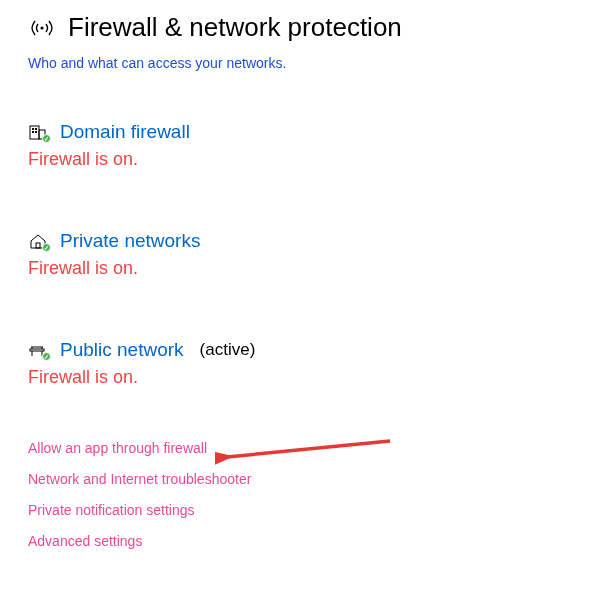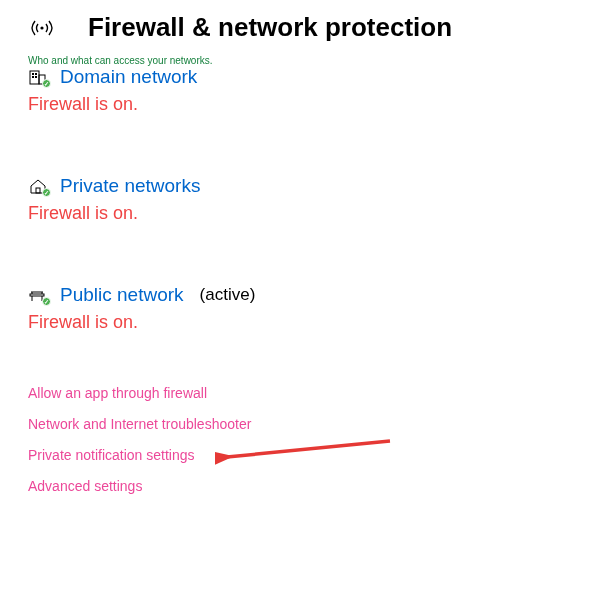--- a/index.html
+++ b/index.html
@@ -24,27 +24,27 @@
     }
     .antenna-icon {
       width: 28px;
       height: 24px;
       display: flex;
       align-items: center;
       justify-content: center;
     }
     .page-title {
       font-size: 26px;
-      font-weight: 700;
+      font-weight: 400;
       color: #000;
-      margin-left: 20px;
     }
     .subtitle {
-      font-size: 10px;
-      color: #15803d;
+      font-size: 14px;
+      color: #1d4ed8;
+      margin-bottom: 50px;
     }
     .network-section {
       margin-bottom: 60px;
     }
     .network-header {
       display: flex;
       align-items: center;
       gap: 12px;
       margin-bottom: 6px;
     }
@@ -133,21 +133,21 @@
       <svg width="18" height="16" viewBox="0 0 18 16">
         <rect x="1" y="2" width="9" height="13" stroke="#000" stroke-width="1" fill="none"></rect>
         <rect x="3" y="4" width="2" height="2" fill="#000"></rect>
         <rect x="6" y="4" width="2" height="2" fill="#000"></rect>
         <rect x="3" y="7" width="2" height="2" fill="#000"></rect>
         <rect x="6" y="7" width="2" height="2" fill="#000"></rect>
         <rect x="10" y="6" width="6" height="9" stroke="#000" stroke-width="1" fill="none"></rect>
       </svg>
       <span class="shield-badge"></span>
     </span>
-    <a class="network-link">Domain network</a>
+    <a class="network-link">Domain firewall</a>
   </div>
   <p class="network-status">Firewall is on.</p>
 </div>
 
 <div class="network-section">
   <div class="network-header">
     <span class="net-icon">
       <svg width="18" height="16" viewBox="0 0 18 16">
         <path d="M2 8 L9 2 L16 8 L16 15 L2 15 Z" stroke="#000" stroke-width="1" fill="none"></path>
         <rect x="7" y="10" width="4" height="5" stroke="#000" stroke-width="1" fill="none"></rect>

